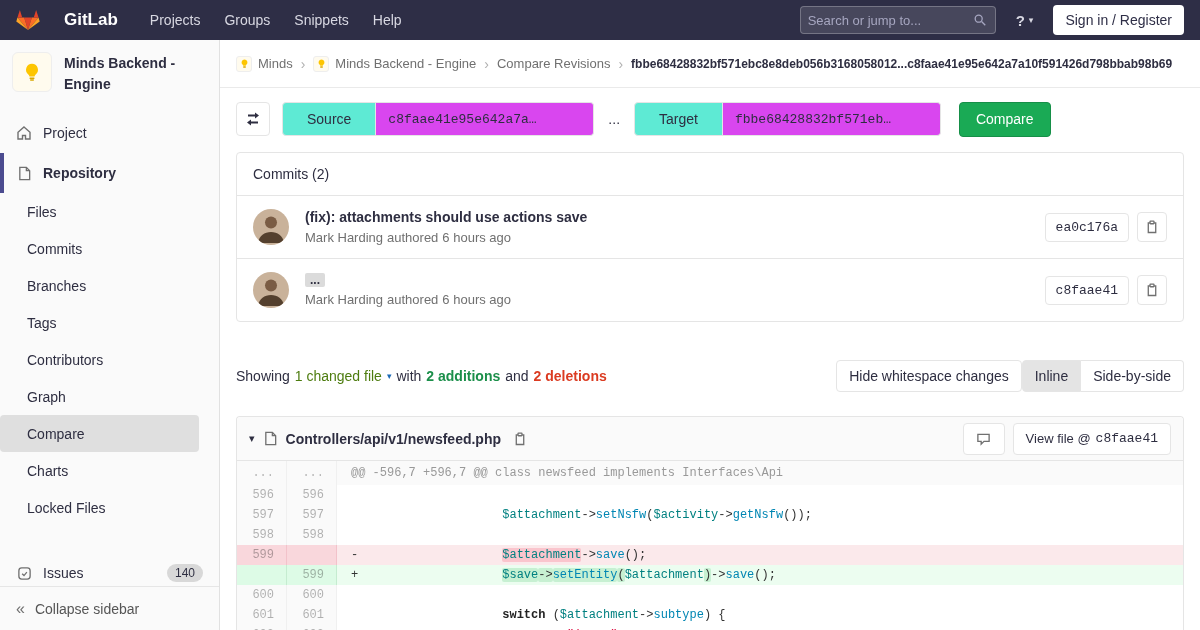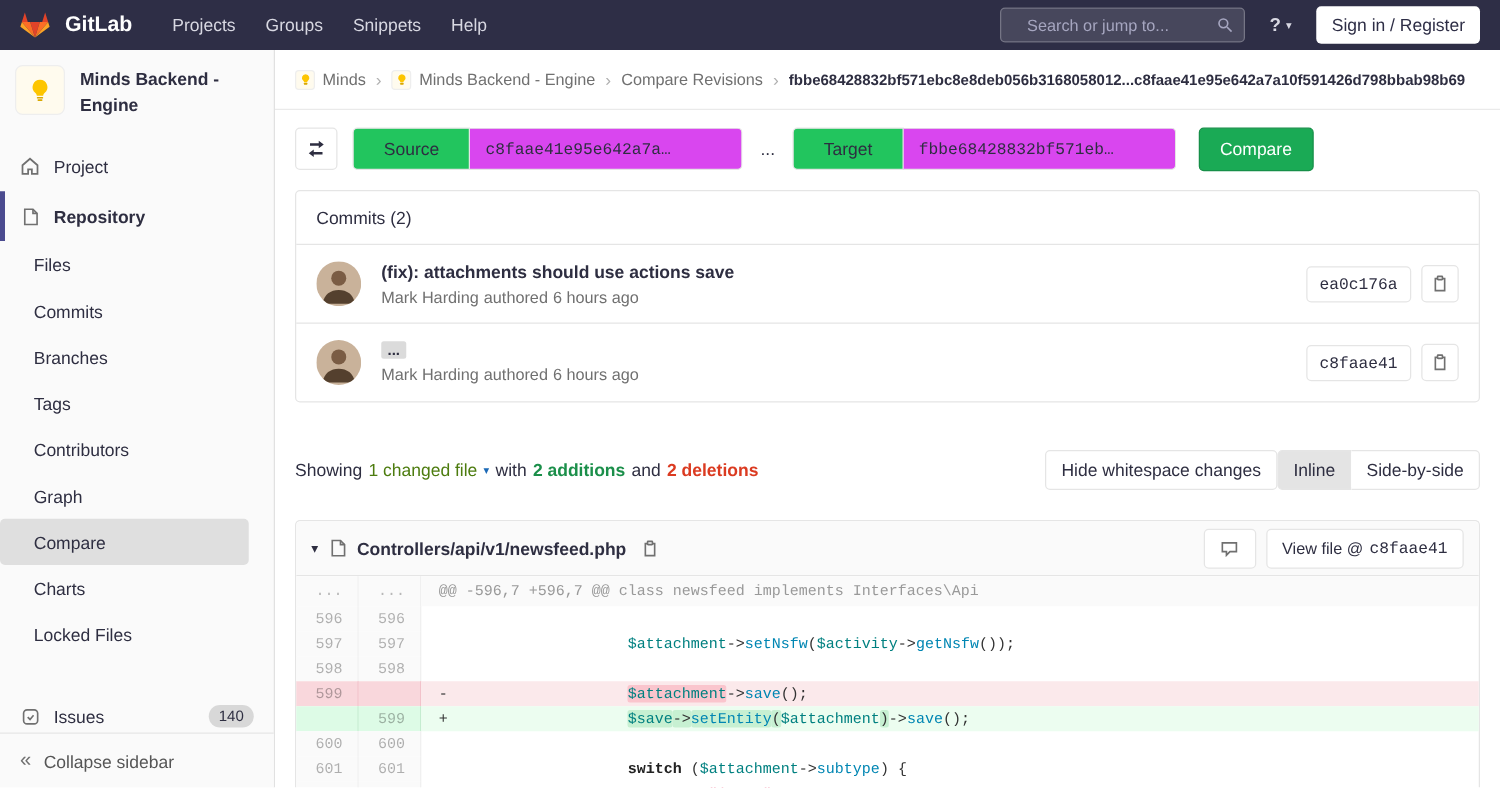--- a/index.html
+++ b/index.html
@@ -5,27 +5,27 @@
   *{margin:0;padding:0;box-sizing:border-box}
   html,body{width:1200px;height:630px}
   body{font-family:"Liberation Sans",sans-serif;font-size:14px;color:#2e2e41;background:#fff;overflow:hidden;position:relative}
   a{text-decoration:none;color:inherit;cursor:pointer}
   button{font-family:inherit;cursor:pointer}
   svg{display:block}
 
   
   .navbar{position:absolute;top:0;left:0;right:0;height:40px;background:#2e2e46;display:flex;align-items:center;justify-content:space-between;padding:0 16px;z-index:10}
   .nav-left{display:flex;align-items:center}
-  .logo{display:flex;align-items:center;gap:12px;margin-right:20px}
+  .logo{display:flex;align-items:center;gap:24px;margin-right:20px}
   .logo-text{color:#fff;font-weight:bold;font-size:17px}
   .nav-links{display:flex;align-items:center}
   .nav-links a{color:#d8d8e2;padding:0 12px;line-height:40px;font-size:14px}
   .nav-right{display:flex;align-items:center;gap:20px}
   .search{width:196px;height:28px;background:rgba(255,255,255,.12);border:1px solid rgba(255,255,255,.25);border-radius:4px;display:flex;align-items:center}
-  .search input{flex:1;min-width:0;background:transparent;border:0;outline:none;color:#ffffff;font-size:13px;padding:0 21px;font-family:inherit}
+  .search input{flex:1;min-width:0;background:transparent;border:0;outline:none;color:#ffffff;font-size:13px;padding:0 7px;font-family:inherit}
   .search input::placeholder{color:#a6a6c0}
   .search .s-icon{margin-right:8px}
   .help-dd{display:flex;align-items:center;gap:4px;color:#d8d8e2}
   .help-q{font-size:15px;font-weight:bold}
   .caret{font-size:9px;line-height:1}
   .signin{height:30px;padding:0 12px;background:#fff;border:0;border-radius:4px;color:#2e2e46;font-size:14px}
 
   
   .sidebar{position:absolute;top:40px;bottom:0;left:0;width:220px;background:#fafafa;border-right:1px solid #e1e1e1}
   .project-head{display:flex;gap:12px;padding:12px;align-items:flex-start}
@@ -48,21 +48,21 @@
   .crumb-avatar{width:16px;height:16px;border-radius:3px;border:1px solid #eee;background:#fffbee;display:inline-flex;align-items:center;justify-content:center;flex:0 0 16px}
   .crumb-sep{color:#b0b0b0;font-size:14px;padding:0 2px}
   .crumb-current{color:#2e2e41;font-weight:bold;font-size:12px;overflow:hidden;text-overflow:ellipsis}
 
   .page-body{padding:13px 16px 0}
 
   
   .compare-form{display:flex;align-items:center;height:36px;gap:12px}
   .swap-btn{width:34px;height:34px;border:1px solid #e5e5e5;background:#fff;border-radius:4px;display:flex;align-items:center;justify-content:center}
   .input-group{display:flex;height:34px}
-  .ig-label{display:flex;align-items:center;padding:0 24px;border:1px solid #e5e5e5;background:#22c55e;border-radius:4px 0 0 4px;color:#2e2e41}
+  .ig-label{display:flex;align-items:center;padding:0 24px;border:1px solid #e5e5e5;background:#5eead4;border-radius:4px 0 0 4px;color:#2e2e41}
   .ig-input{width:218px;border:1px solid #e5e5e5;border-left:0;border-radius:0 4px 4px 0;padding:0 12px;font-family:"Liberation Mono",monospace;font-size:13px;color:#2e2e41;outline:none;background:#d946ef}
   .dots{color:#2e2e41;margin:0 2px}
   .compare-btn{height:35px;padding:0 16px;background:#1aaa55;border:1px solid #168f48;border-radius:4px;color:#fff;font-size:14px;margin-left:6px}
 
   
   .commits-panel{margin-top:15px;border:1px solid #e5e5e5;border-radius:4px}
   .cp-header{padding:13px 16px;border-bottom:1px solid #e5e5e5;font-size:14px}
   .commit-row{display:flex;align-items:center;padding:13px 16px}
   .commit-row + .commit-row{border-top:1px solid #e5e5e5}
   .c-avatar{width:36px;height:36px;border-radius:50%;overflow:hidden;flex:0 0 36px;margin-right:16px}

